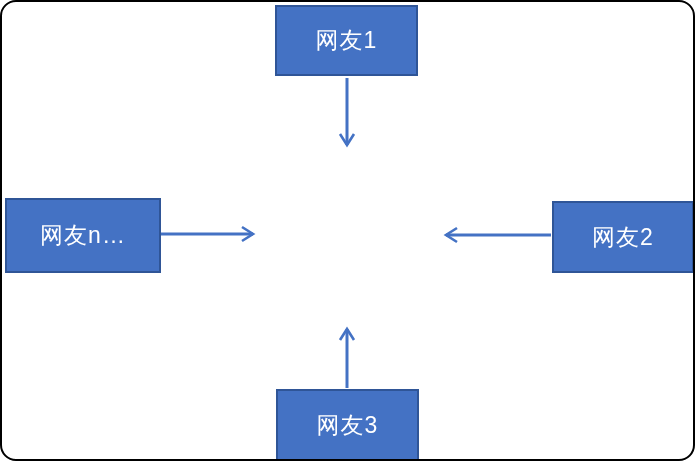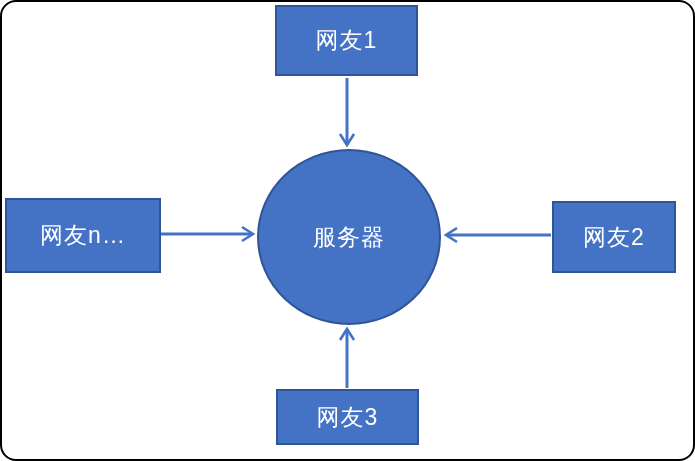--- a/index.html
+++ b/index.html
@@ -43,22 +43,22 @@
     box-sizing: border-box;
     background: var(--fill, #4472C4);
     border: 2px solid var(--stroke, #2F5597);
     color: var(--text, #ffffff);
     font-size: 23px;
     letter-spacing: 1px;
     text-align: center;
   }
   .node-top    { left: 273px; top: 3px;   width: 143px; height: 71px; }
   .node-left   { left: 3px;   top: 196px; width: 156px; height: 75px; }
-  .node-right  { left: 550px; top: 199px; width: 124px; height: 72px; }
-  .node-bottom { left: 274px; top: 387px; width: 143px; height: 56px; }
+  .node-right  { left: 550px; top: 199px; width: 142px; height: 72px; }
+  .node-bottom { left: 274px; top: 387px; width: 143px; height: 73px; }
   .node-center {
     left: 255px; top: 147px;
     width: 184px; height: 176px;
     border-radius: 50%;
     border-width: 2.5px;
   }
 </style>
 </head>
 <body>
 
@@ -85,17 +85,14 @@
   </div>
 
   <div class="node node-bottom">
     <span>网友3</span>
   </div>
 
   <div class="node node-left">
     <span>网友n…</span>
   </div>
 
-  <div class="node node-center">
-    <span>服务器</span>
-  </div>
 
 </div>
 
 </body></html>

